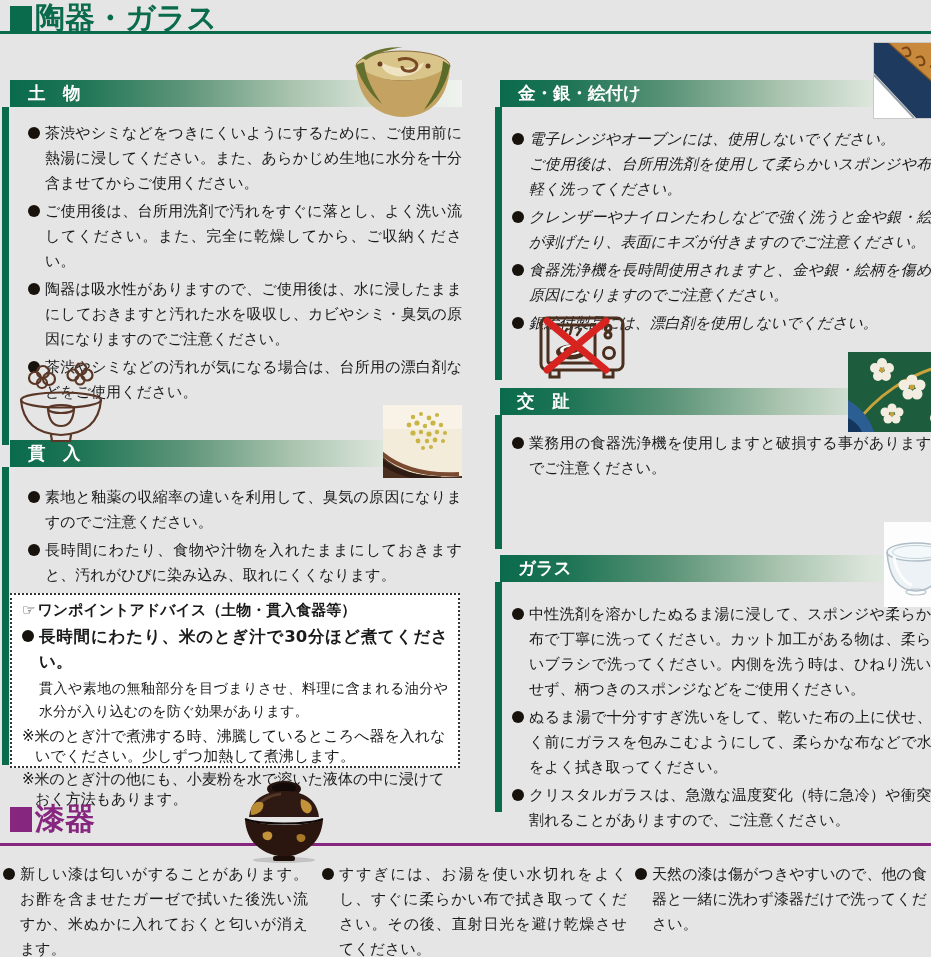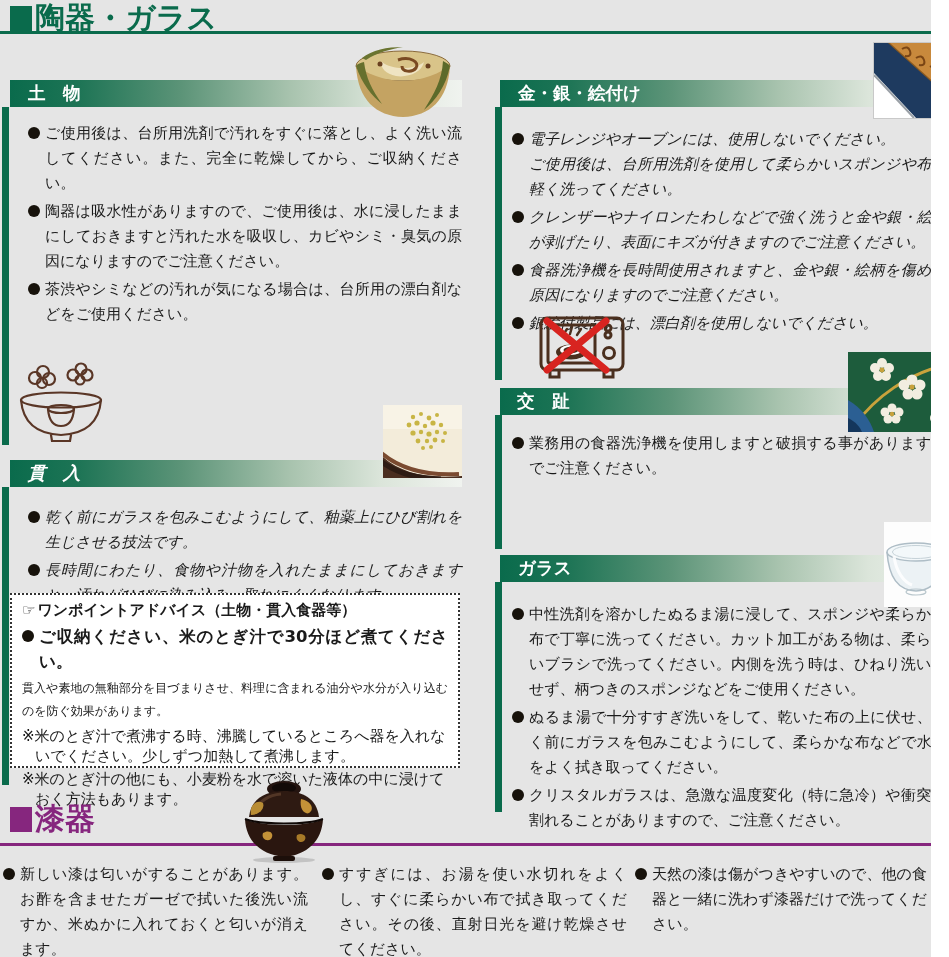--- a/index.html
+++ b/index.html
@@ -22,21 +22,21 @@
   .sec-bar{position:absolute;width:7px;background:#0a6b4c;}
   .sec-body{padding:14px 0 0 18px;}
   .bullet{display:flex;align-items:flex-start;margin-bottom:3px;font-size:15px;line-height:25px;}
   .bullet .dot{flex:0 0 12px;width:12px;height:12px;border-radius:50%;background:#17120b;margin:6px 5px 0 0;}
   .bullet .txt{flex:1;white-space:pre-line;text-align:justify;}
   
   .advice{position:absolute;border:2px dotted #333;padding:6px 10px 8px 10px;box-sizing:border-box;background:#fff;}
   .advice-title{font-size:15px;font-weight:bold;margin-bottom:4px;}
   .advice-title .pointer{margin-right:2px;font-weight:normal;}
   .advice .lead .txt{font-weight:bold;font-size:16.5px;}
-  .advice-detail{margin-left:0;font-size:12px;line-height:23px;text-align:justify;}
+  .advice-detail{margin-left:17px;font-size:14px;line-height:23px;text-align:justify;}
   .advice-note{font-size:15px;line-height:20px;padding-left:13px;text-indent:-13px;margin-top:3px;}
   
   .photo{position:absolute;z-index:5;}
   .bordered{outline:1px solid #c9c9c9;}
   
   .lac-col{position:absolute;top:862px;}
   .lac-col .bullet{font-size:15px;line-height:25px;}
 </style>
 </head>
 <body>
@@ -61,20 +61,24 @@
     <circle cx="76" cy="26" r="2.5" fill="#6a4020"></circle>
   </svg>
 
   <section class="sec" style="left:10px;top:80px;width:452px;">
     <div class="sec-header">
       <span>土　物</span>
     </div>
     <div class="sec-bar" style="left:-8px;top:27px;height:338px;"></div>
     <div class="sec-body">
 
+        <div class="bullet">
+          <span class="dot"></span>
+          <span class="txt">茶渋やシミなどをつきにくいようにするために、ご使用前に熱湯に浸してください。また、あらかじめ生地に水分を十分含ませてからご使用ください。</span>
+        </div>
 
         <div class="bullet">
           <span class="dot"></span>
           <span class="txt">ご使用後は、台所用洗剤で汚れをすぐに落とし、よく洗い流してください。また、完全に乾燥してから、ご収納ください。</span>
         </div>
 
         <div class="bullet">
           <span class="dot"></span>
           <span class="txt">陶器は吸水性がありますので、ご使用後は、水に浸したままにしておきますと汚れた水を吸収し、カビやシミ・臭気の原因になりますのでご注意ください。</span>
         </div>
@@ -127,46 +131,46 @@
       <circle cx="52" cy="35" r="2.4"></circle>
         <circle cx="60" cy="36" r="2"></circle>
         <circle cx="48" cy="42" r="2"></circle>
         <circle cx="40" cy="43" r="2"></circle>
     </g>
     <path d="M0,52 C18,68 44,74 79,71 L79,73 L0,73 Z" fill="#4a2e20"></path>
     <path d="M-4,46 C16,64 42,71 76,69" stroke="#7a4a30" stroke-width="4" fill="none"></path>
     <path d="M-4,55 C14,69 34,74 58,74" stroke="#2e1c14" stroke-width="5" fill="none"></path>
   </svg>
 
-  <section class="sec" style="left:10px;top:460px;width:452px;font-style:italic;">
+  <section class="sec" style="left:10px;top:440px;width:452px;">
     <div class="sec-header">
       <span>貫　入</span>
     </div>
     <div class="sec-bar" style="left:-8px;top:27px;height:298px;"></div>
     <div class="sec-body" style="padding-top:18px;">
 
         <div class="bullet">
           <span class="dot"></span>
-          <span class="txt">乾く前にガラスを包みこむようにして、釉薬上にひび割れを生じさせる技法です。</span>
+          <span class="txt">素地と釉薬の収縮率の違いを利用して、臭気の原因になりますのでご注意ください。</span>
         </div>
 
         <div class="bullet">
           <span class="dot"></span>
           <span class="txt">長時間にわたり、食物や汁物を入れたままにしておきますと、汚れがひびに染み込み、取れにくくなります。</span>
         </div>
       </div>
   </section>
 
   <div class="advice" style="left:10px;top:593px;width:450px;height:175px;">
     <div class="advice-title">
       <span class="pointer">☞</span><span>ワンポイントアドバイス（土物・貫入食器等）</span>
     </div>
     <div class="bullet lead">
       <span class="dot"></span>
-      <span class="txt">ご収納ください、米のとぎ汁で30分ほど煮てください。</span>
+      <span class="txt">長時間にわたり、米のとぎ汁で30分ほど煮てください。</span>
     </div>
     <div class="advice-detail">貫入や素地の無釉部分を目づまりさせ、料理に含まれる油分や水分が入り込むのを防ぐ効果があります。</div>
     <div>
 
         <div class="advice-note">※米のとぎ汁で煮沸する時、沸騰しているところへ器を入れないでください。少しずつ加熱して煮沸します。</div>
 
         <div class="advice-note">※米のとぎ汁の他にも、小麦粉を水で溶いた液体の中に浸けておく方法もあります。</div>
       </div>
   </div>
 

